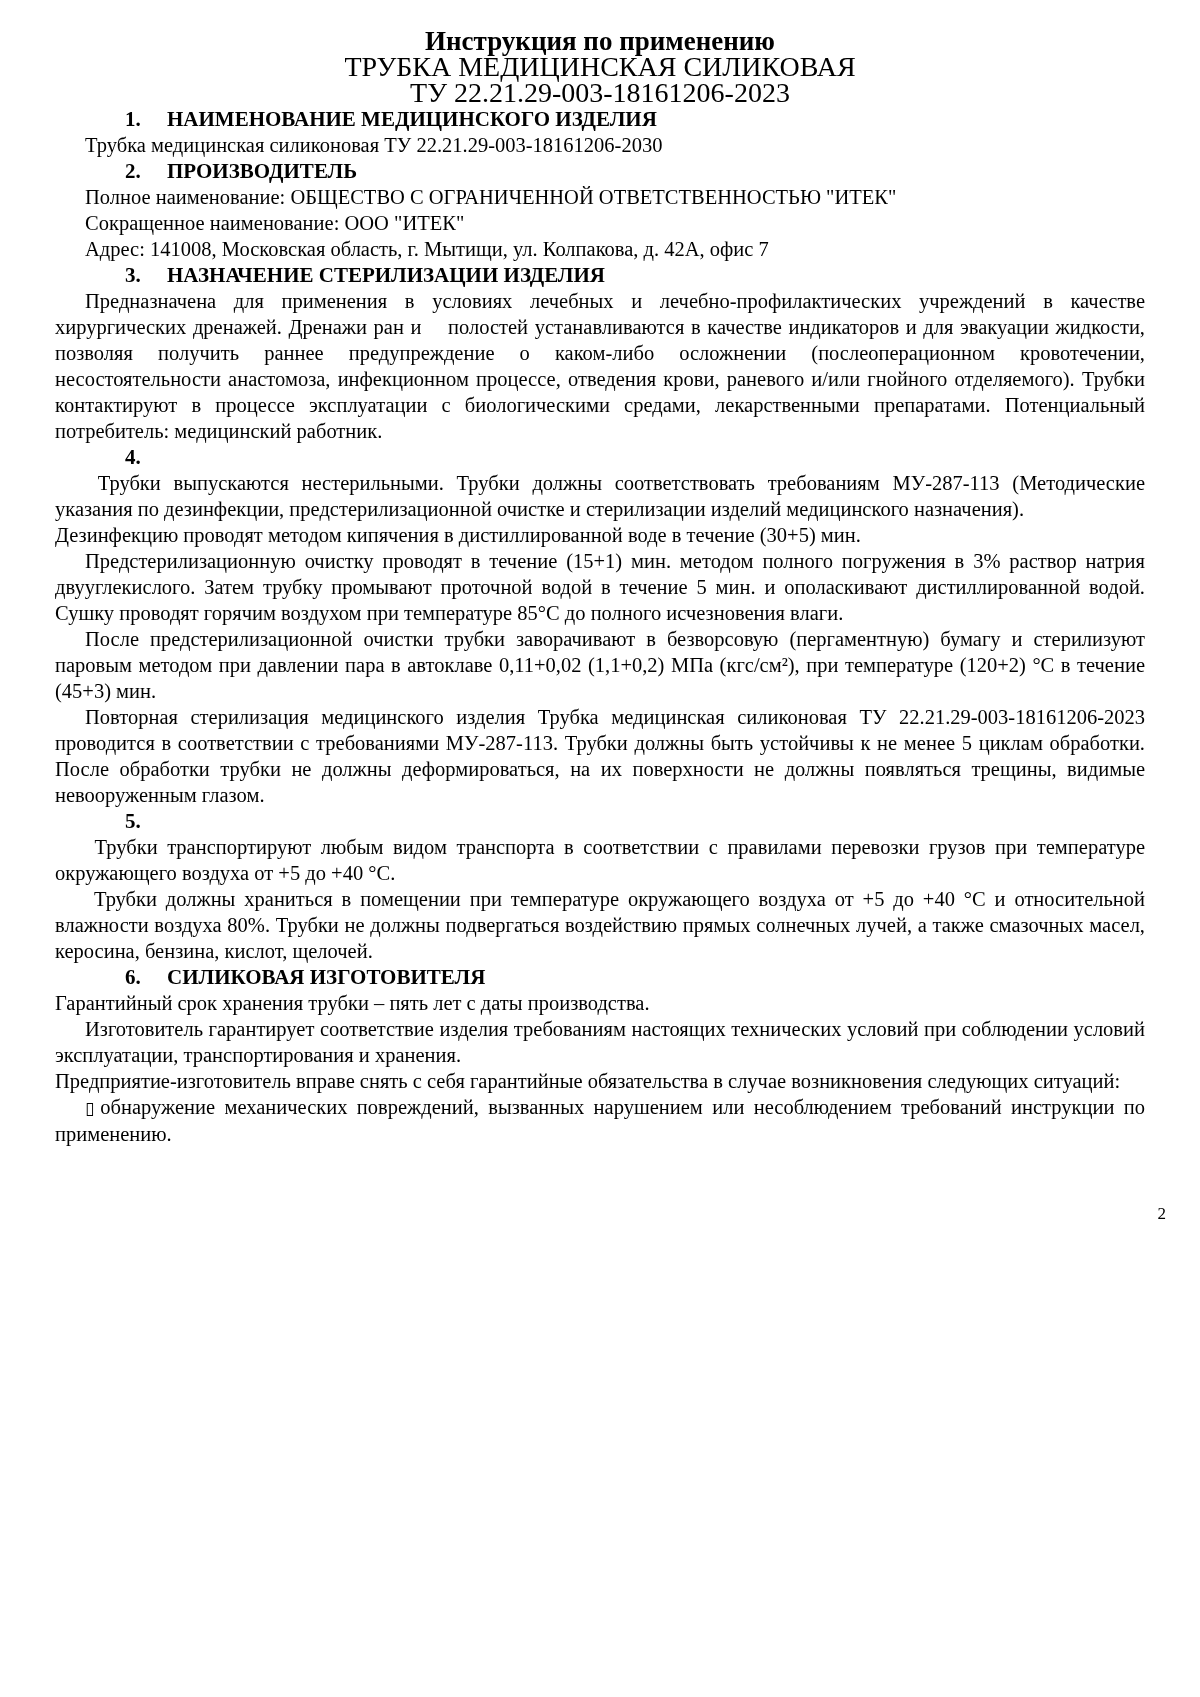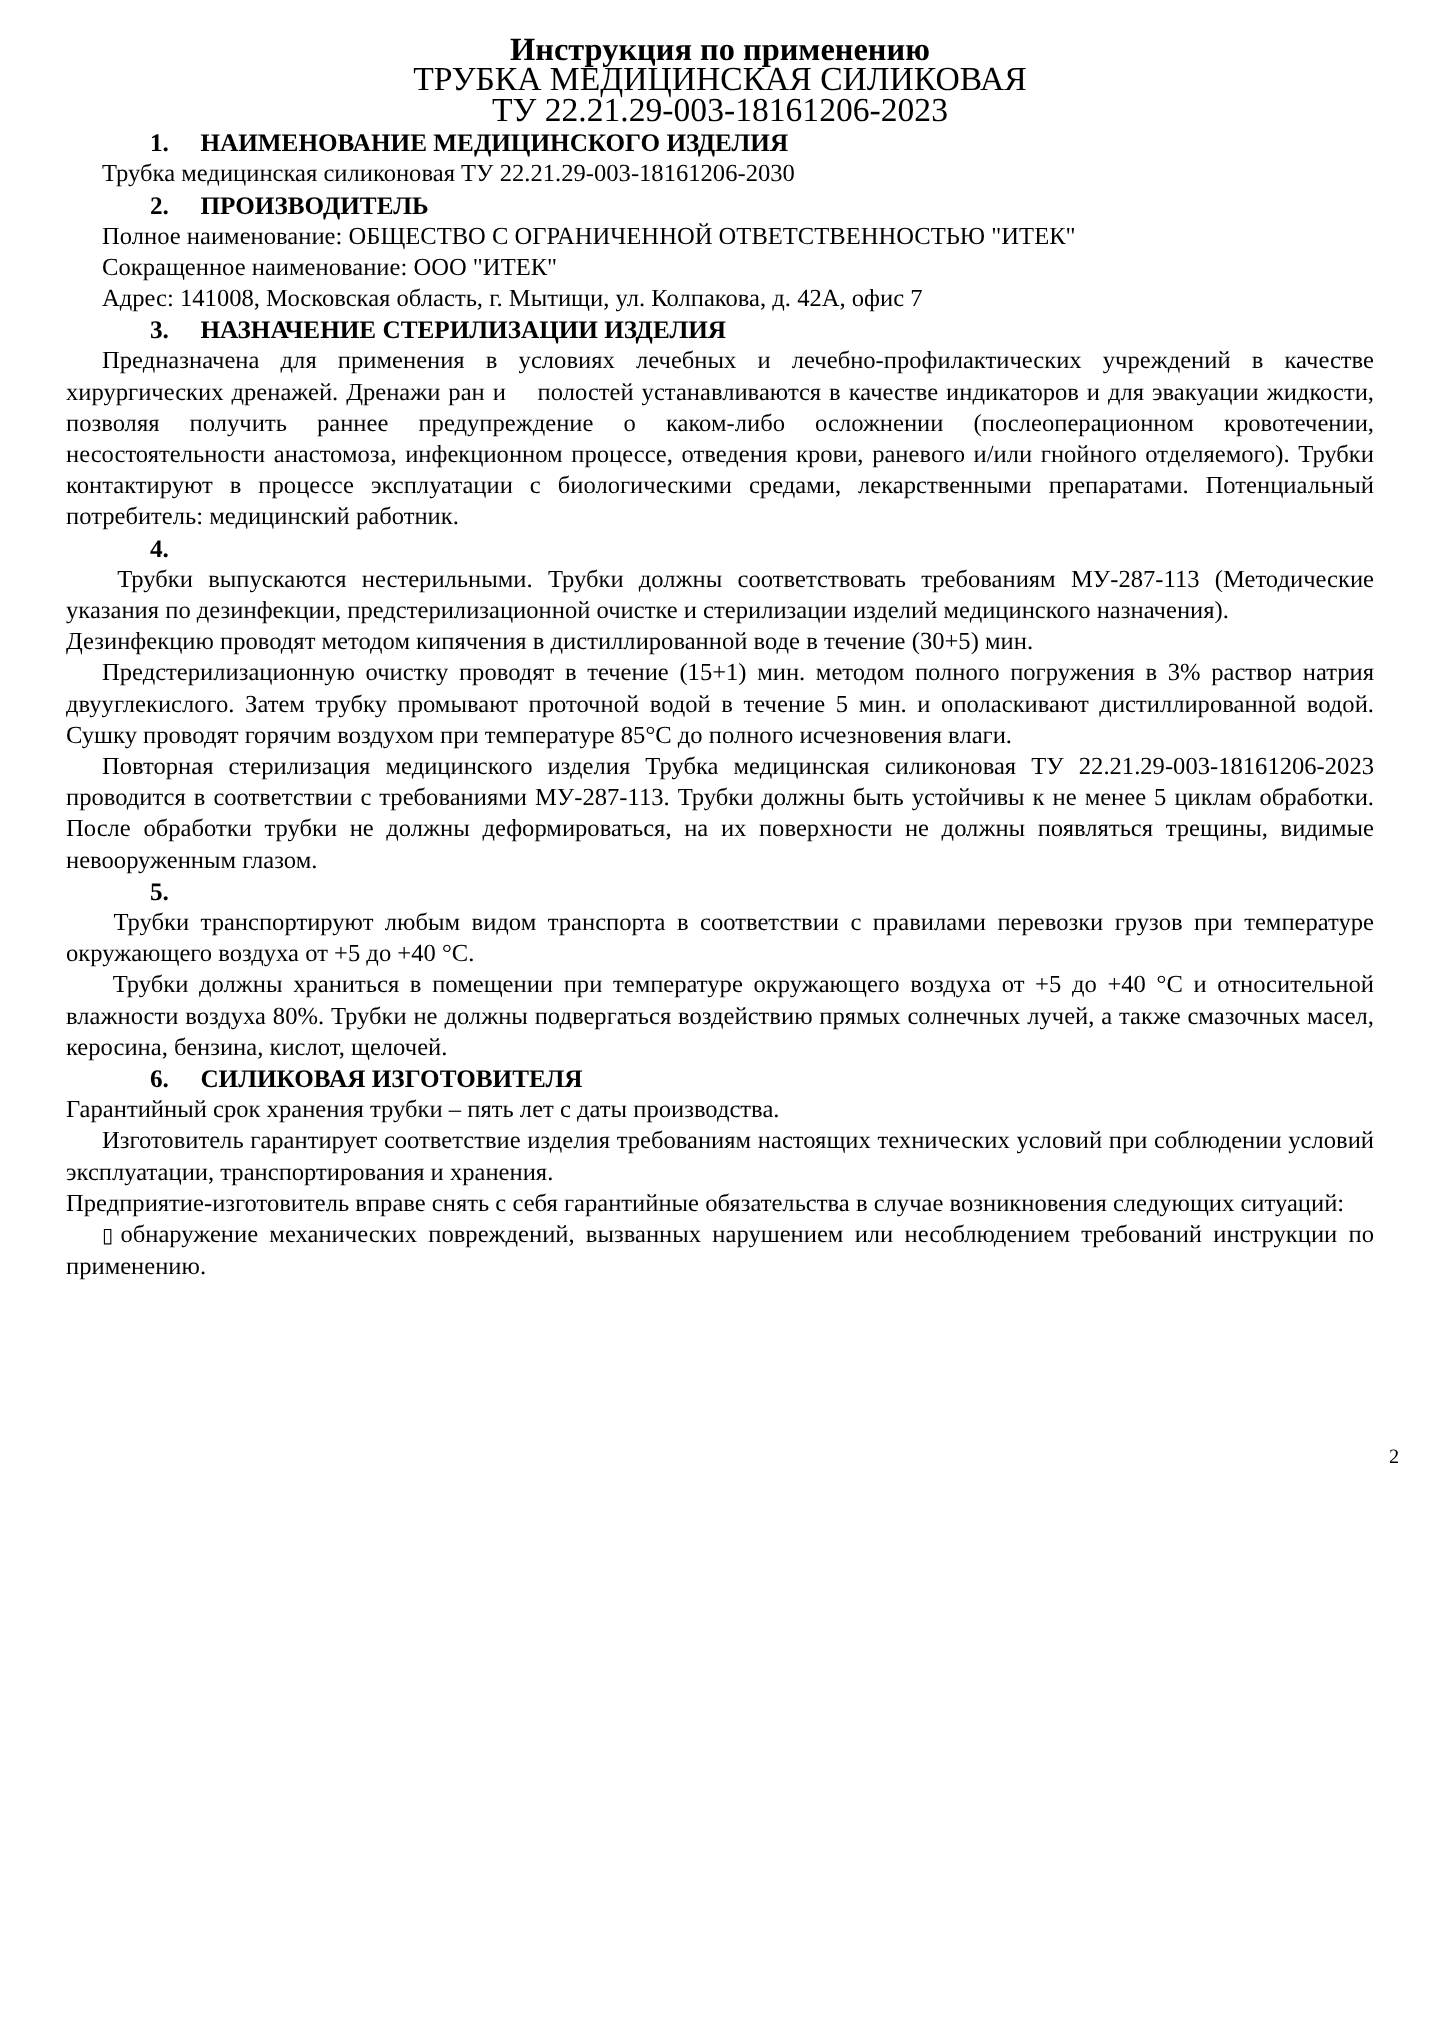--- a/index.html
+++ b/index.html
@@ -95,20 +95,21 @@
         <span class="sec-num">3.</span>
         <span class="sec-label">НАЗНАЧЕНИЕ СТЕРИЛИЗАЦИИ ИЗДЕЛИЯ</span>
       </div>
       <p class="para indent"><span>Предназначена для применения в условиях лечебных и лечебно-профилактических учреждений в качестве хирургических дренажей. Дренажи ран и&nbsp;&nbsp;&nbsp; полостей устанавливаются в качестве индикаторов и для эвакуации жидкости, позволяя получить раннее предупреждение о каком-либо осложнении (послеоперационном кровотечении, несостоятельности анастомоза, инфекционном процессе, отведения крови, раневого и/или гнойного отделяемого). Трубки контактируют в процессе эксплуатации с биологическими средами, лекарственными препаратами. Потенциальный потребитель: медицинский работник.</span></p>
       <div class="section-heading">
         <span class="sec-num">4.</span>
       </div>
       <p class="para indent"><span>&nbsp;Трубки выпускаются нестерильными. Трубки должны соответствовать требованиям МУ-287-113 (Методические указания по дезинфекции, предстерилизационной очистке и стерилизации изделий медицинского назначения).</span></p>
       <p class="para"><span>Дезинфекцию проводят методом кипячения в дистиллированной воде в течение (30+5) мин.</span></p>
       <p class="para indent"><span>Предстерилизационную очистку проводят в течение (15+1) мин. методом полного погружения в 3% раствор натрия двууглекислого. Затем трубку промывают проточной водой в течение 5 мин. и ополаскивают дистиллированной водой. Сушку проводят горячим воздухом при температуре 85°С до полного исчезновения влаги.</span></p>
+      <p class="para indent"><span>После предстерилизационной очистки трубки заворачивают в безворсовую (пергаментную) бумагу и стерилизуют паровым методом при давлении пара в автоклаве 0,11+0,02 (1,1+0,2) МПа (кгс/см²), при температуре (120+2) °С в течение (45+3) мин.</span></p>
       <p class="para indent"><span>Повторная стерилизация медицинского изделия Трубка медицинская силиконовая ТУ 22.21.29-003-18161206-2023 проводится в соответствии с требованиями МУ-287-113. Трубки должны быть устойчивы к не менее 5 циклам обработки. После обработки трубки не должны деформироваться, на их поверхности не должны появляться трещины, видимые невооруженным глазом.</span></p>
       <div class="section-heading">
         <span class="sec-num">5.</span>
       </div>
       <p class="para indent"><span>&nbsp;Трубки транспортируют любым видом транспорта в соответствии с правилами перевозки грузов при температуре окружающего воздуха от +5 до +40 °С.</span></p>
       <p class="para indent"><span>&nbsp;Трубки должны храниться в помещении при температуре окружающего воздуха от +5 до +40 °С и относительной влажности воздуха 80%. Трубки не должны подвергаться воздействию прямых солнечных лучей, а также смазочных масел, керосина, бензина, кислот, щелочей.</span></p>
       <div class="section-heading">
         <span class="sec-num">6.</span>
         <span class="sec-label">СИЛИКОВАЯ ИЗГОТОВИТЕЛЯ</span>
       </div>

